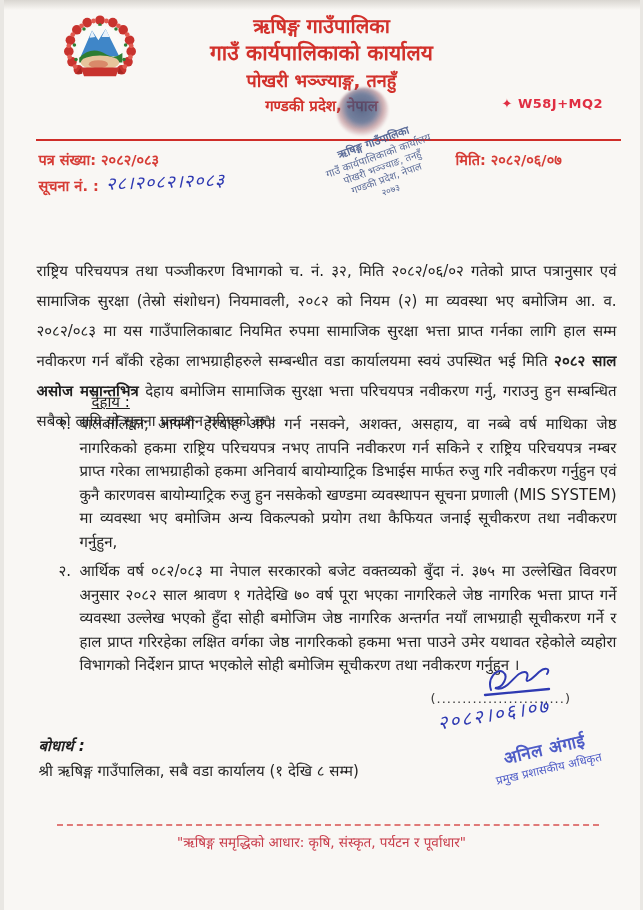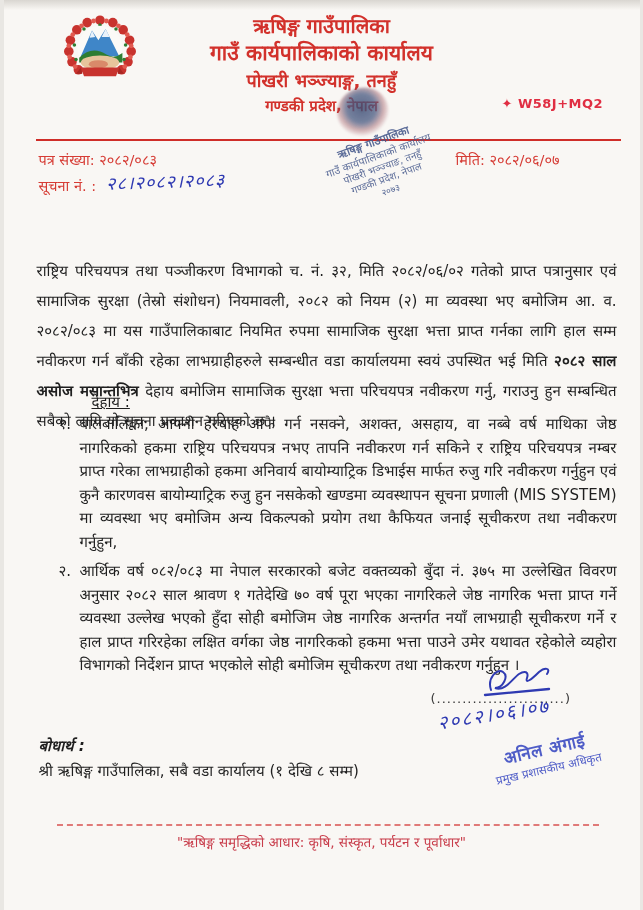--- a/index.html
+++ b/index.html
@@ -26,21 +26,21 @@
   .hdr .l2 { font-size: 21px; line-height: 28px; }
   .hdr .l3 { font-size: 18px; line-height: 27px; }
   .hdr .l4 { font-size: 15px; line-height: 25px; }
   .pluscode { position: absolute; left: 498px; top: 96px; color: #e02e42;
               font-weight: bold; font-size: 13px; letter-spacing: .5px; }
 
   .redline { position: absolute; left: 32px; top: 139px; width: 585px; height: 2px;
              background: #cf2d28; }
 
   
-  .meta { position: absolute; color: #d63c35; font-size: 14.5px; font-weight: 400; }
+  .meta { position: absolute; color: #d63c35; font-size: 14.5px; font-weight: 700; }
   .m-ref   { left: 35px; top: 149px; }
   .m-notice{ left: 35px; top: 175px; }
   .m-date  { left: 452px; top: 149px; }
   .hw { font-family: "DejaVu Serif", serif; font-style: italic; color: #2f3ab2; }
   .notice-num { position: absolute; left: 102px; top: 169px; font-size: 18px;
                 transform: rotate(-2deg); letter-spacing: 1px; }
 
   
   .stamp1 { position: absolute; left: 282px; top: 86px; width: 175px;
             transform: rotate(-20deg); text-align: center; color: #46598c;

